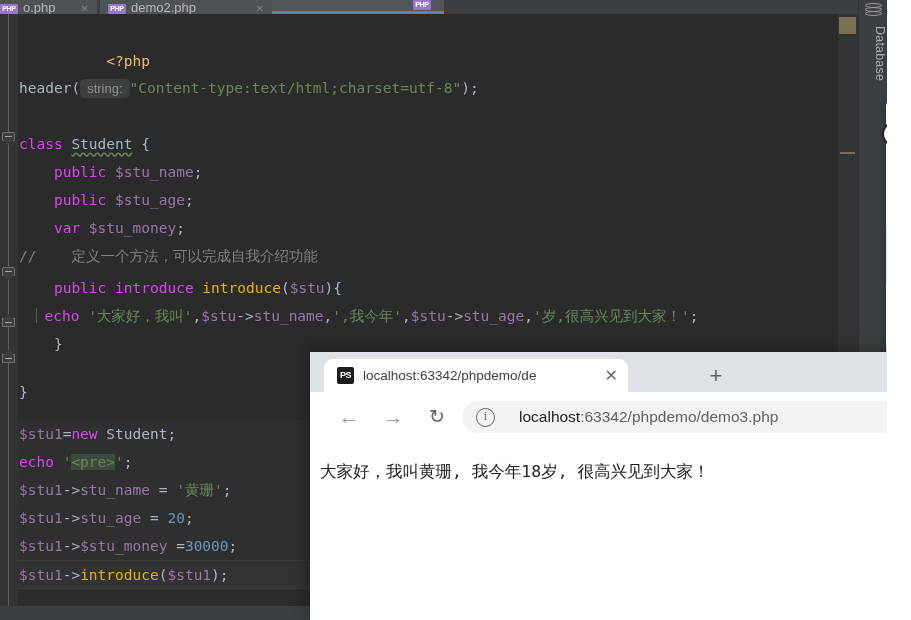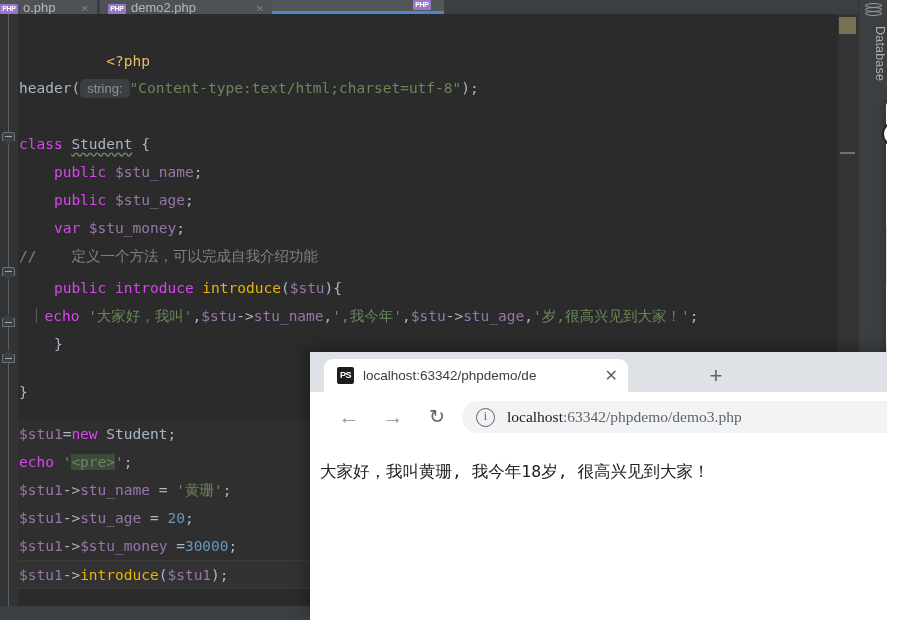--- a/index.html
+++ b/index.html
@@ -419,25 +419,25 @@
     border: 1.4px solid #5f6368;
     border-radius: 50%;
     color: #5f6368;
     font-size: 12px;
     line-height: 15px;
     text-align: center;
     font-family: "Liberation Serif", serif;
     flex: none;
   }
   .url {
-    margin-left: 12px;
+    margin-left: 24px;
     font-size: 15.5px;
     color: #5f6368;
     white-space: nowrap;
-    font-family: Liberation Serif, serif;
+    font-family: Liberation Sans, sans-serif;
   }
   .url b { color: #202124; font-weight: normal; }
 
   .page {
     position: absolute;
     left: 0; top: 90px;
     width: 601px; height: 178px;
     background: #ffffff;
   }
   .page-output {

